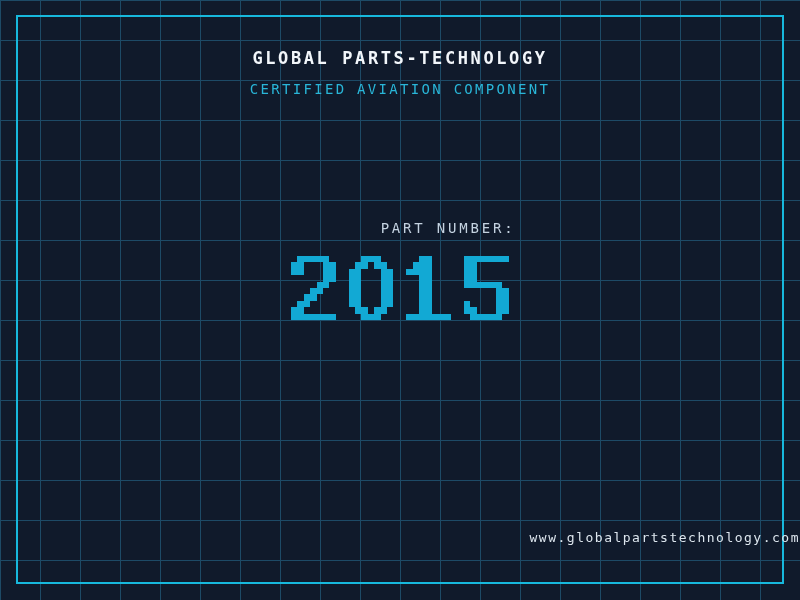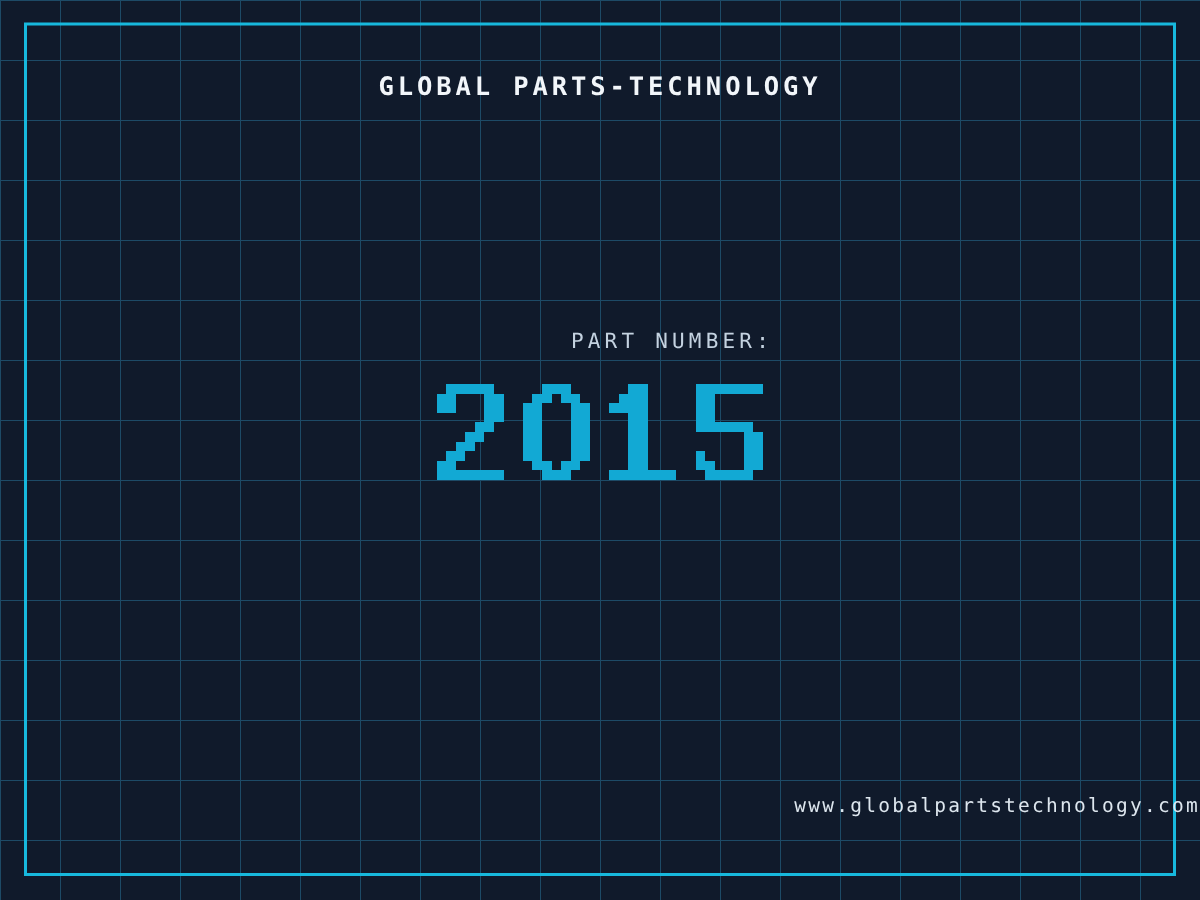--- a/index.html
+++ b/index.html
@@ -98,20 +98,21 @@
 </style>
 </head>
 <body>
 
 <div id="blueprint-card">
 
   <div id="border-frame"></div>
 
   <div class="center-col" id="company-title">GLOBAL PARTS-TECHNOLOGY</div>
 
+  <div class="center-col" id="certification-subtitle">CERTIFIED AVIATION COMPONENT</div>
 
   <div class="center-col" id="part-number-label">PART NUMBER:</div>
 
   <div class="center-col" id="part-number-value">
       <svg width="217.60000000000002" height="64" viewBox="0 0 217.60000000000002 64" shape-rendering="crispEdges">
         <rect x="6.4" y="0" width="32" height="6.4" fill="#12a9d4"></rect>
         <rect x="0" y="6.4" width="12.8" height="6.4" fill="#12a9d4"></rect>
         <rect x="32" y="6.4" width="12.8" height="6.4" fill="#12a9d4"></rect>
         <rect x="0" y="12.8" width="12.8" height="6.4" fill="#12a9d4"></rect>
         <rect x="32" y="12.8" width="12.8" height="6.4" fill="#12a9d4"></rect>

